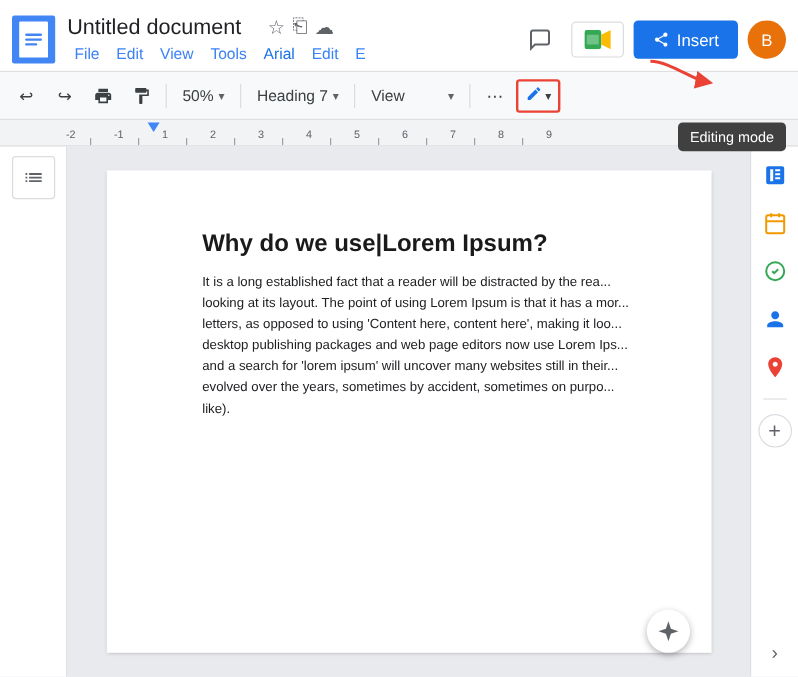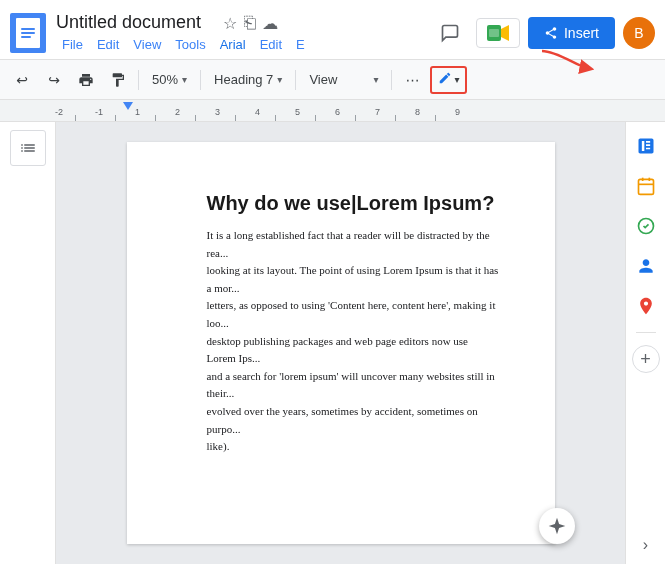--- a/index.html
+++ b/index.html
@@ -205,38 +205,38 @@
     
     .doc-container {
       flex: 1;
       overflow: auto;
       display: flex;
       justify-content: center;
       padding: 20px 0;
       background: #e8eaed;
     }
     .doc-page {
-      width: 428px;
+      width: 504px;
       min-height: 400px;
       background: white;
       box-shadow: 0 1px 3px rgba(0,0,0,0.2);
       padding: 50px 55px 40px 80px;
     }
     .doc-heading {
       font-size: 20px;
       font-weight: bold;
       color: #1a1a1a;
       margin-bottom: 12px;
       font-family: Arial, sans-serif;
     }
     .doc-body {
       font-size: 11px;
       line-height: 1.6;
       color: #202124;
-      font-family: Liberation Serif, serif;
+      font-family: Liberation Sans, sans-serif;
     }
 
     
     .right-sidebar {
       width: 40px;
       background: white;
       border-left: 1px solid #e0e0e0;
       display: flex;
       flex-direction: column;
       align-items: center;
@@ -390,20 +390,21 @@
 
   <button class="edit-mode-btn">
     <span class="pencil-icon">
       <svg width="14" height="14" viewBox="0 0 24 24" fill="#1a73e8">
           <path d="M3 17.25V21h3.75L17.81 9.94l-3.75-3.75L3 17.25zM20.71 7.04c.39-.39.39-1.02 0-1.41l-2.34-2.34c-.39-.39-1.02-.39-1.41 0l-1.83 1.83 3.75 3.75 1.83-1.83z"></path>
         </svg>
     </span>
     <span class="dropdown-arrow">▾</span>
   </button>
 
+  <div class="tooltip">Editing mode</div>
 </div>
 
 <div class="ruler">
   <div class="ruler-inner">
 
     <span style="position:absolute;left:0;font-size:9px;color:#5f6368;bottom:4px">-2</span>
     <div style="position:absolute;left:20px;bottom:0;width:1px;height:6px;background:#9aa0a6"></div>
     <span style="position:absolute;left:40px;font-size:9px;color:#5f6368;bottom:4px">-1</span>
     <div style="position:absolute;left:60px;bottom:0;width:1px;height:6px;background:#9aa0a6"></div>
     <span style="position:absolute;left:80px;font-size:9px;color:#5f6368;bottom:4px">1</span>

